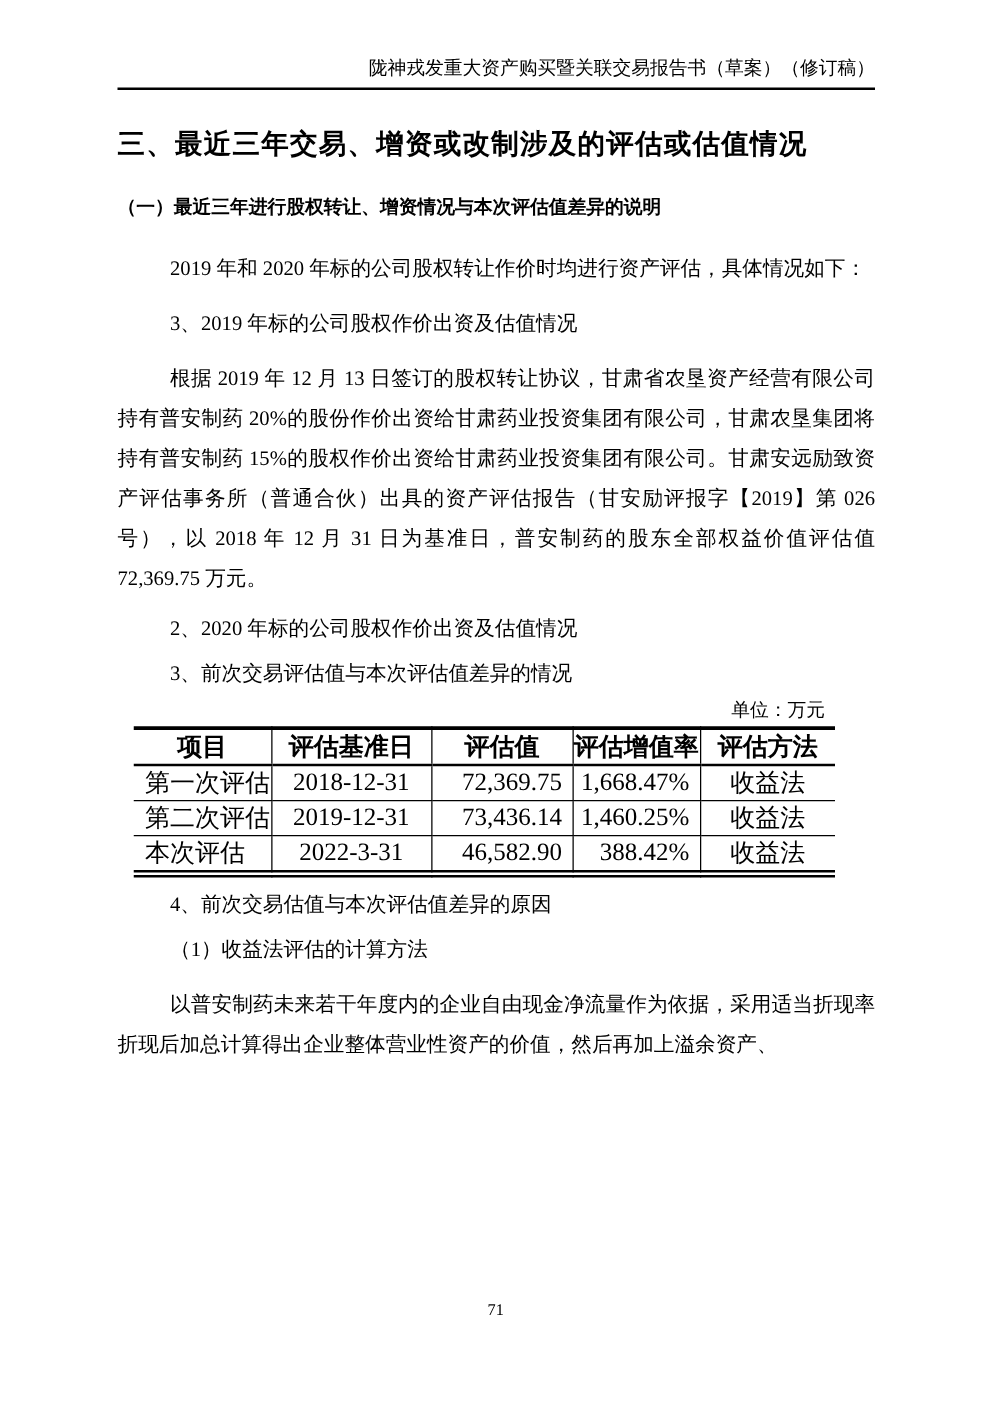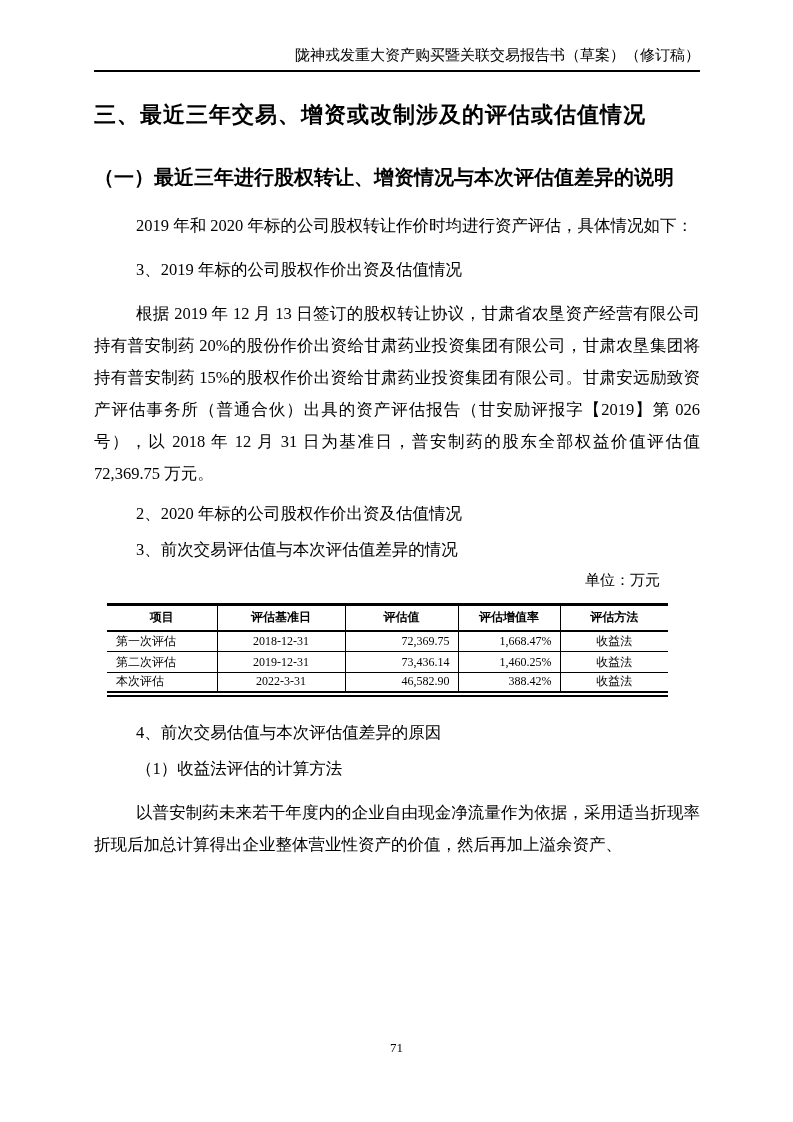--- a/index.html
+++ b/index.html
@@ -19,51 +19,51 @@
     font-size:15px; line-height:19px;
   }
 
   .h1 {
     margin-top:29px;
     font-family:"Liberation Sans","DejaVu Sans",sans-serif;
     font-weight:bold; font-size:22px; line-height:27px;
     letter-spacing:1px;
   }
   .h2 {
-    margin-top:37px;
+    margin-top:26px;
     font-family:"Liberation Sans","DejaVu Sans",sans-serif;
-    font-weight:bold; font-size:20px; line-height:24px;
+    font-weight:bold; font-size:15px; line-height:24px;
   }
 
   .para {
     font-size:16.5px; line-height:32px;
     text-align:justify; text-indent:42px;
     text-justify:inter-ideograph;
   }
   .mt-intro  { margin-top:21px; }
   .mt-item1  { margin-top:12px; }
   .mt-para2  { margin-top:12px; }
   .mt-item2  { margin-top:8px;  }
   .mt-para3  { margin-top:12px; }
   .mt-item3  { margin-top:4px;  }
-  .mt-item4  { margin-top:20px;  }
+  .mt-item4  { margin-top:6px;  }
   .mt-item5  { margin-top:4px; }
   .mt-para4  { margin-top:12px; }
 
   .unit-line {
     margin-top:4px; font-size:15px; line-height:20px;
     text-align:right; padding-right:40px;
   }
 
   table.val {
-    width:561px; margin-left:13px; margin-top:13px;
+    width:561px; margin-left:13px; margin-top:2px;
     border-collapse:collapse;
     border-top:3px solid #000;
     border-bottom:6px double #000;
-    font-size:12px;
+    font-size:20px;
     table-layout:fixed;
   }
   .val th {
     font-family:"Liberation Sans","DejaVu Sans",sans-serif;
     font-weight:bold; text-align:center;
     border-bottom:2px solid #000;
     height:26px;
   }
   .val td { border-bottom:1.5px solid #000; height:21px; }
   .val tr.last td { border-bottom:none; }

